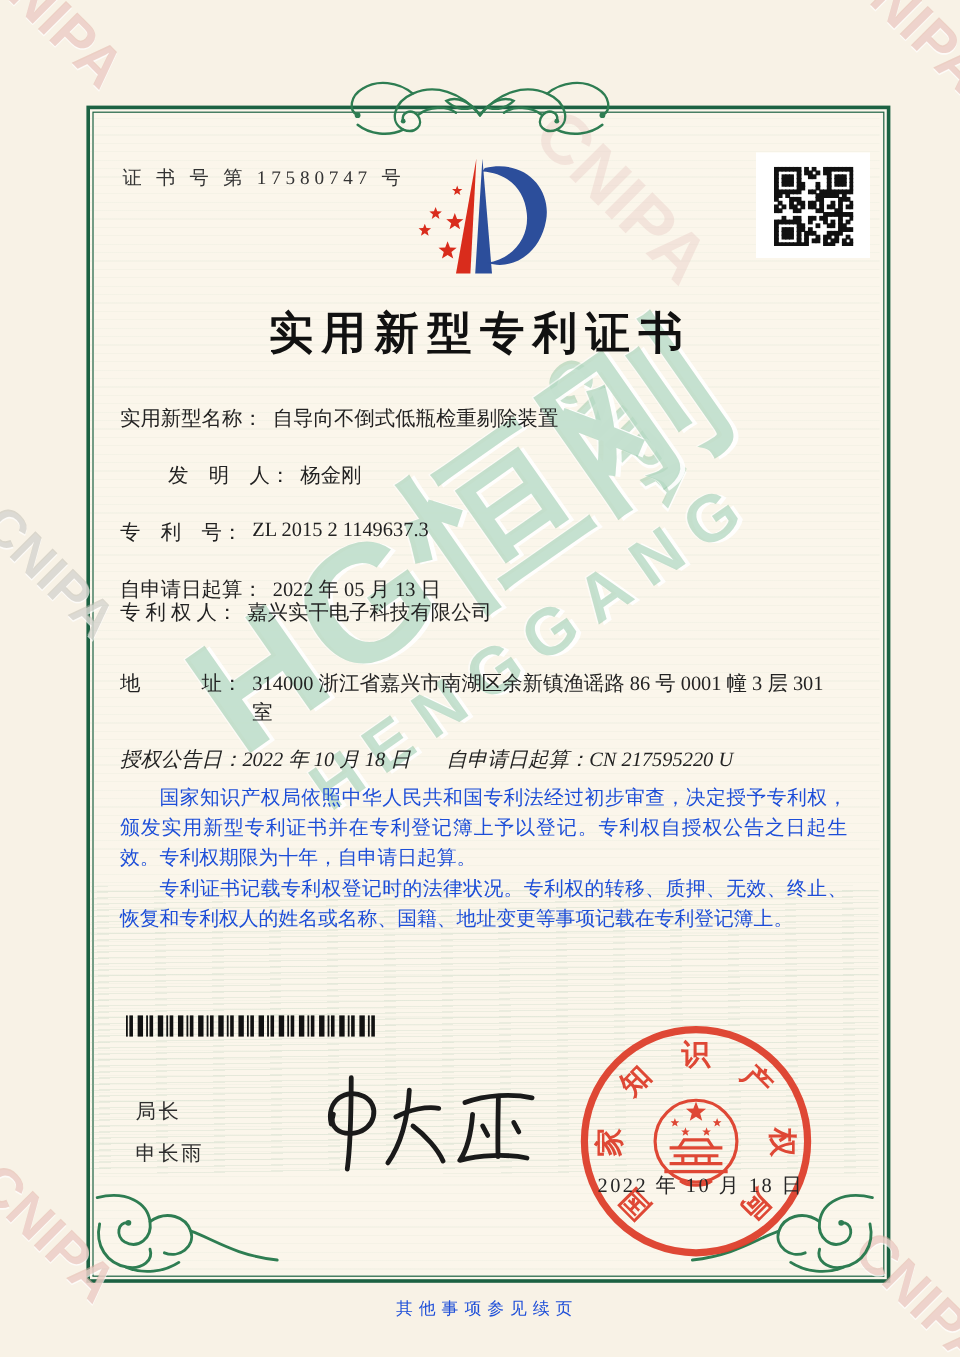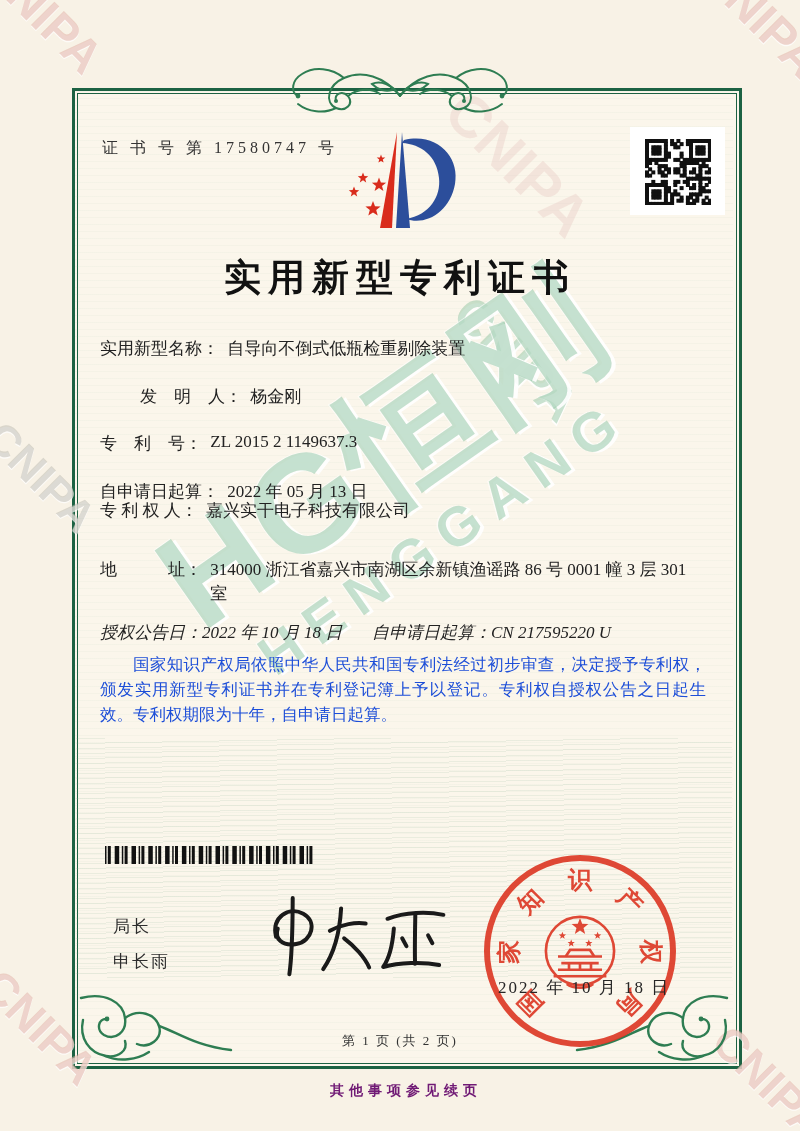--- a/index.html
+++ b/index.html
@@ -77,21 +77,21 @@
   .sc4{left:133px;top:33px;transform:rotate(45deg);}
   .sc5{left:154px;top:84px;transform:rotate(90deg);}
   .sc6{left:133px;top:135px;transform:rotate(135deg);}
   .emblem{position:absolute;left:41px;top:41px;}
   .seal-date{position:absolute;left:498px;top:976px;width:170px;font-size:17px;
              letter-spacing:2px;color:#262626;z-index:4;white-space:nowrap;}
 
   .pageinfo{position:absolute;left:0;right:0;top:1032px;text-align:center;font-size:13px;
             letter-spacing:2px;color:#333;}
   .contnote{position:absolute;left:12px;right:0;top:1082px;text-align:center;font-size:14px;
-            letter-spacing:5px;color:#701a75;font-weight:bold;}
+            letter-spacing:5px;color:#1d4ed8;}
 </style>
 </head>
 <body>
 
 <div id="page">
 
   <div class="wm wm-rot wm-pink wm-tl">CNIPA</div>
   <div class="wm wm-rot wm-pink wm-tr">CNIPA</div>
   <div class="wm wm-rot wm-gray wm-left">CNIPA</div>
   <div class="wm wm-rot wm-pink wm-bl">CNIPA</div>
@@ -424,20 +424,21 @@
 
     <div class="grow">
       <span>授权公告日：</span><span>2022 年 10 月 18 日</span>
       <span class="pair2">
         <span>自申请日起算：</span><span>CN 217595220 U</span>
       </span>
     </div>
 
     <div class="paras">
       <p>国家知识产权局依照中华人民共和国专利法经过初步审查，决定授予专利权，颁发实用新型专利证书并在专利登记簿上予以登记。专利权自授权公告之日起生效。专利权期限为十年，自申请日起算。</p>
+      <p>专利证书记载专利权登记时的法律状况。专利权的转移、质押、无效、终止、恢复和专利权人的姓名或名称、国籍、地址变更等事项记载在专利登记簿上。</p>
     </div>
 
     <svg class="barcode" width="214" height="18" viewBox="0 0 214 18">
       <g id="barcode-bars" fill="#111">
           <rect x="0" y="0" width="1.5" height="18"></rect>
           <rect x="2.8" y="0" width="3" height="18"></rect>
           <rect x="9.7" y="0" width="4.5" height="18"></rect>
           <rect x="16.799999999999997" y="0" width="1.5" height="18"></rect>
           <rect x="19.599999999999998" y="0" width="3" height="18"></rect>
           <rect x="26.5" y="0" width="4.5" height="18"></rect>
@@ -517,16 +518,15 @@
             <polygon points="50.0,20.0 52.0,25.3 57.6,25.5 53.2,29.0 54.7,34.5 50.0,31.4 45.3,34.5 46.8,29.0 42.4,25.5 48.0,25.3"></polygon>
             <polygon points="34.0,32.5 34.9,34.8 37.3,34.9 35.4,36.5 36.1,38.8 34.0,37.5 31.9,38.8 32.6,36.5 30.7,34.9 33.1,34.8"></polygon>
             <polygon points="42.0,39.5 42.9,41.8 45.3,41.9 43.4,43.5 44.1,45.8 42.0,44.5 39.9,45.8 40.6,43.5 38.7,41.9 41.1,41.8"></polygon>
             <polygon points="58.0,39.5 58.9,41.8 61.3,41.9 59.4,43.5 60.1,45.8 58.0,44.5 55.9,45.8 56.6,43.5 54.7,41.9 57.1,41.8"></polygon>
             <polygon points="66.0,32.5 66.9,34.8 69.3,34.9 67.4,36.5 68.1,38.8 66.0,37.5 63.9,38.8 64.6,36.5 62.7,34.9 65.1,34.8"></polygon>
           </g>
       </svg>
     </div>
     <div class="seal-date">2022 年 10 月 18 日</div>
 
-    <div class="pageinfo">第 1 页 (共 2 页)</div>
     <div class="contnote">其他事项参见续页</div>
   </div>
 </div>
 
 </body></html>

